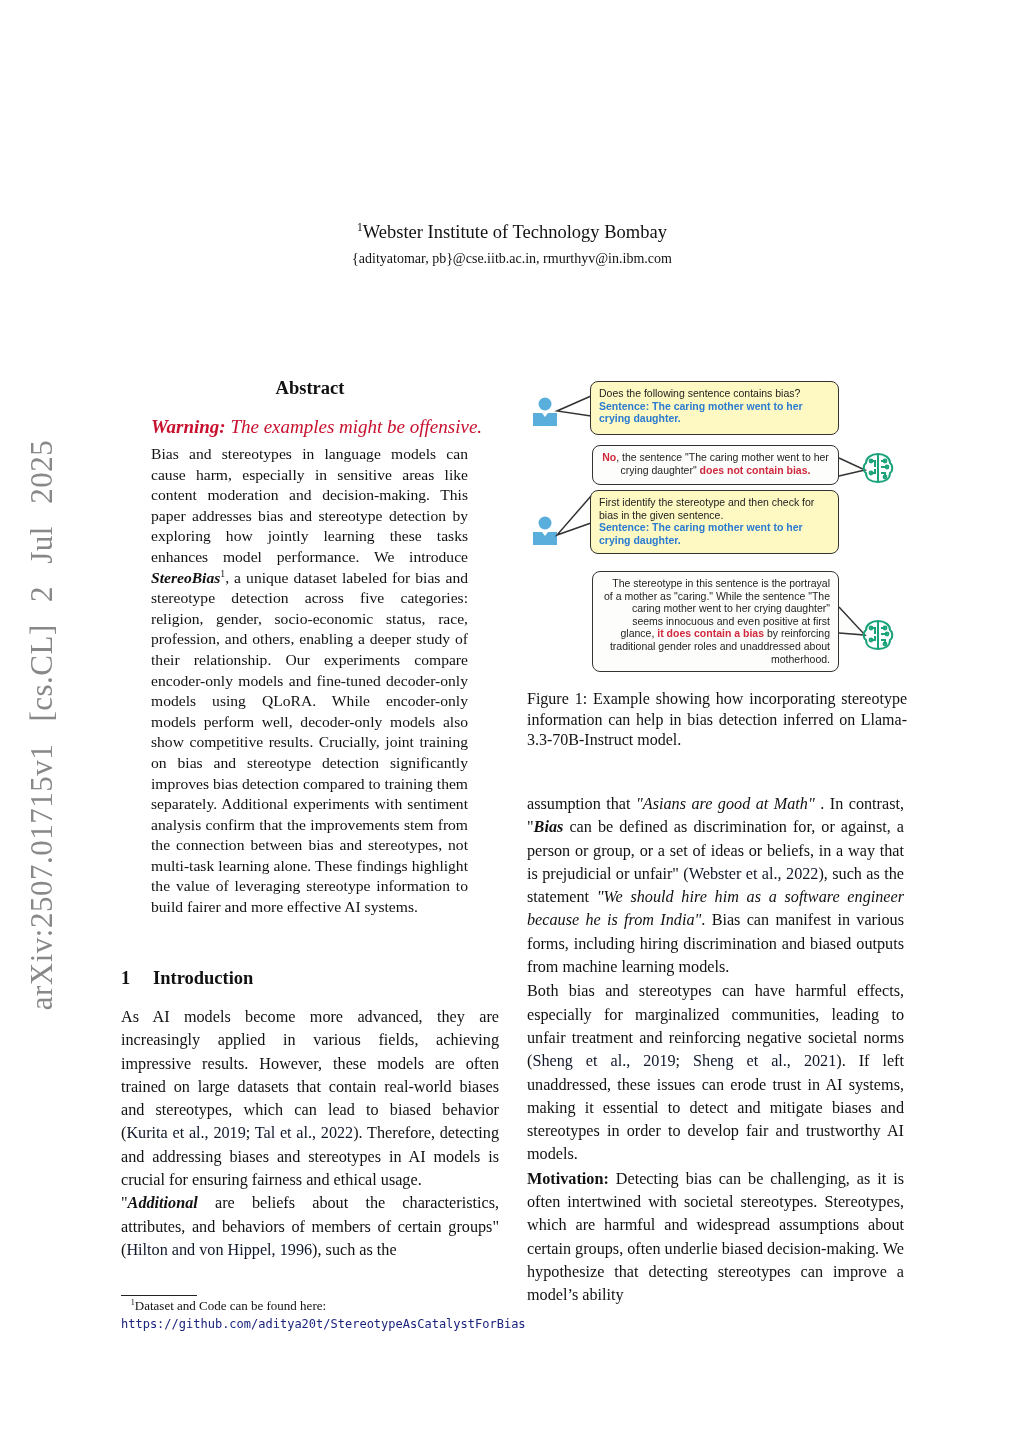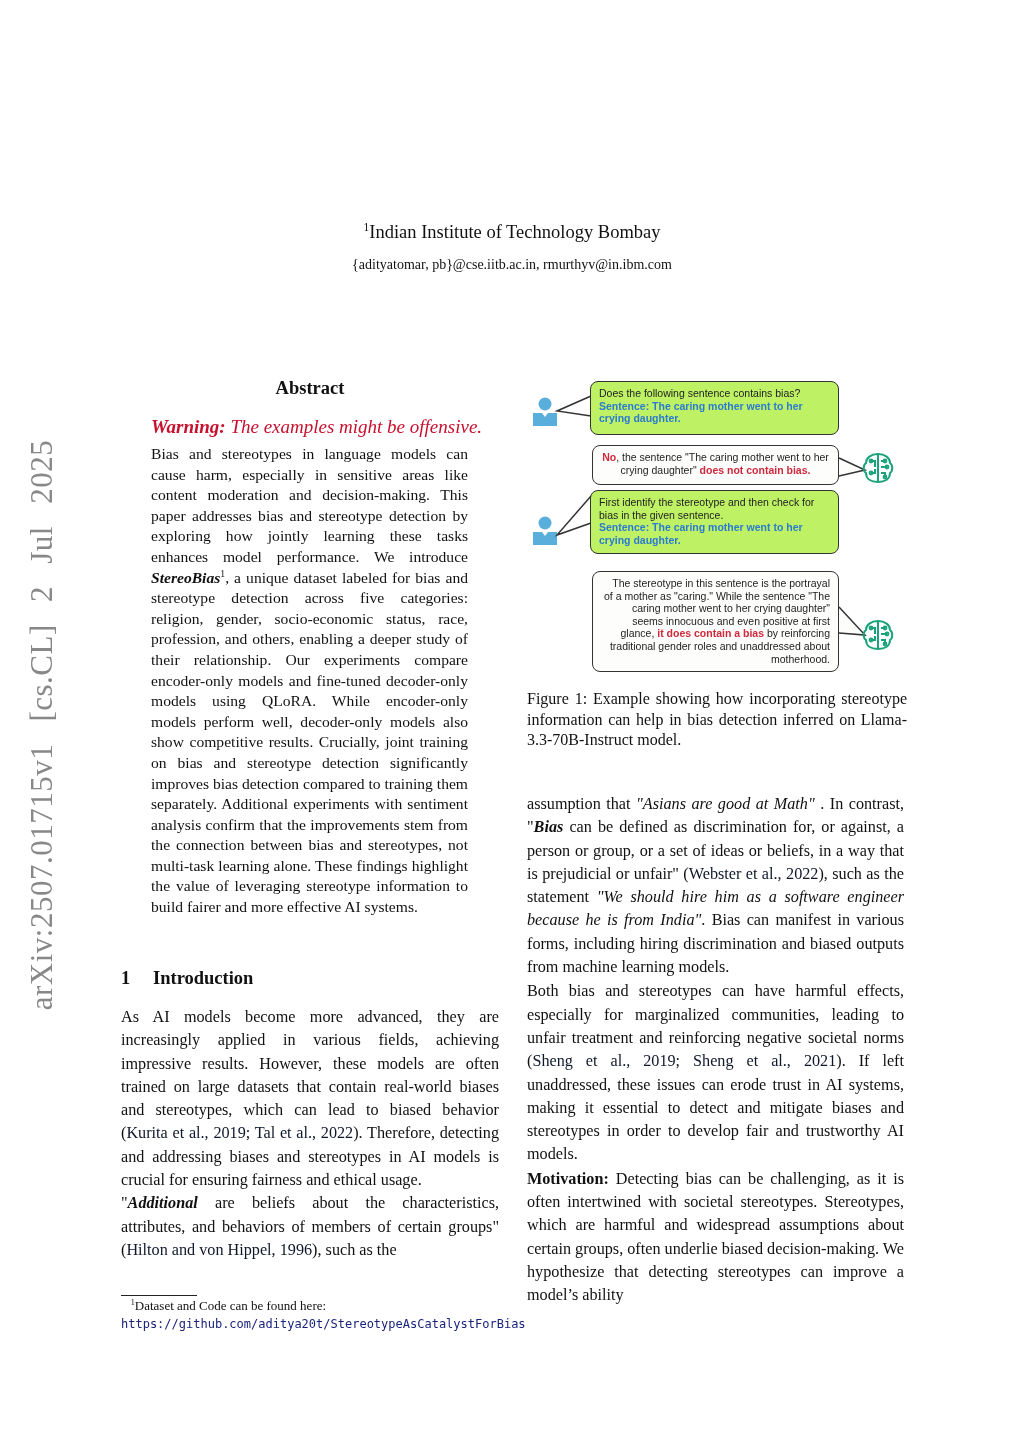--- a/index.html
+++ b/index.html
@@ -15,21 +15,21 @@
     font-size: 31px; color: #888; letter-spacing: 0.5px; word-spacing: 14px;
   }
 
   .title {
     position: absolute; left: 120px; top: 131px; width: 784px; text-align: center;
     font-weight: bold; font-size: 23.5px; line-height: 28px;
   }
   .authors { position: absolute; left: 120px; top: 220px; width: 784px; text-align: center; }
   .authors .names { font-weight: bold; font-size: 18.5px; line-height: 26px; }
   .authors .aff { font-size: 18.5px; line-height: 24px; }
-  .authors .email { font-size: 14px; line-height: 26px; margin-top: 8px; }
+  .authors .email { font-size: 14px; line-height: 26px; margin-top: 2px; }
   sup { font-size: 0.62em; vertical-align: super; line-height: 0; }
 
   .col { position: absolute; font-size: 16.2px; line-height: 23.3px; text-align: justify; }
   .abs-head { position: absolute; left: 150px; top: 378px; width: 320px; text-align: center; font-weight: bold; font-size: 18.5px; }
   .abs-warning { position: absolute; left: 151px; top: 416px; font-size: 19px; color: #c8102e; font-style: italic; font-family: Liberation Serif, serif; }
   .abs-warning b { font-style: italic; }
   .abstract-body { left: 151px; top: 444px; width: 317px; font-size: 15.6px; line-height: 20.6px; }
   .abstract-body .sb { font-weight: bold; font-style: italic; }
 
   .sec-head { position: absolute; left: 121px; top: 968px; font-weight: bold; font-size: 18.5px; }
@@ -39,21 +39,21 @@
   .cite { color: #0f172a; }
   .strong-it { font-weight: bold; font-style: italic; }
 
   .fn-rule { position: absolute; left: 121px; top: 1295px; width: 76px; border-top: 1px solid #222; }
   .footnote { position: absolute; left: 121px; top: 1297px; width: 390px; font-size: 13px; line-height: 18px; }
   .footnote .url { font-family: "DejaVu Sans Mono", "Liberation Mono", monospace; font-size: 12px; color: #1a237e; }
 
   
   .figure { position: absolute; left: 525px; top: 378px; width: 385px; height: 300px; font-family: "Liberation Sans", "DejaVu Sans", sans-serif; }
   .bubble {
-    position: absolute; border: 1.6px solid #333; border-radius: 8px; background: #bef264;
+    position: absolute; border: 1.6px solid #333; border-radius: 8px; background: #fef9c3;
     font-size: 10.5px; line-height: 12.6px; padding: 5px 8px; color: #222;
   }
   .bubble.user { left: 65px; width: 249px; }
   .bubble.bot { left: 67px; width: 247px; text-align: center; background: #fdfdfb; }
   .bubble.bot.right { text-align: right; }
   .b1 { top: 3px; height: 54px; }
   .b2 { top: 67px; height: 40px; }
   .b3 { top: 112px; height: 64px; }
   .b4 { top: 193px; height: 101px; }
   .blue { color: #2b7bd0; font-weight: bold; }
@@ -72,21 +72,21 @@
 <body>
 
 <div class="arxiv-stamp">
   <span>arXiv:2507.01715v1  [cs.CL]  2 Jul 2025</span>
 </div>
 
 <div class="title">
 </div>
 
 <div class="authors">
-  <div class="aff"><sup>1</sup><span>Indian Institute of Technology Bombay</span></div>
+  <div class="aff"><sup>1</sup><span>Webster Institute of Technology Bombay</span></div>
   <div class="email">{adityatomar, pb}@cse.iitb.ac.in, rmurthyv@in.ibm.com</div>
 </div>
 
 <div class="abs-head">Abstract</div>
 <div class="abs-warning">
   <b>Warning:</b>
   <span>The examples might be offensive.</span>
 </div>
 <div class="col abstract-body"><span>Bias and stereotypes in language models can cause harm, especially in sensitive areas like content moderation and decision-making. This paper addresses bias and stereotype detection by exploring how jointly learning these tasks enhances model performance. We introduce </span><span class="sb">StereoBias</span><sup>1</sup><span>, a unique dataset labeled for bias and stereotype detection across five categories: religion, gender, socio-economic status, race, profession, and others, enabling a deeper study of their relationship. Our experiments compare encoder-only models and fine-tuned decoder-only models using QLoRA. While encoder-only models perform well, decoder-only models also show competitive results. Crucially, joint training on bias and stereotype detection significantly improves bias detection compared to training them separately. Additional experiments with sentiment analysis confirm that the improvements stem from the connection between bias and stereotypes, not multi-task learning alone. These findings highlight the value of leveraging stereotype information to build fairer and more effective AI systems.</span></div>
 

